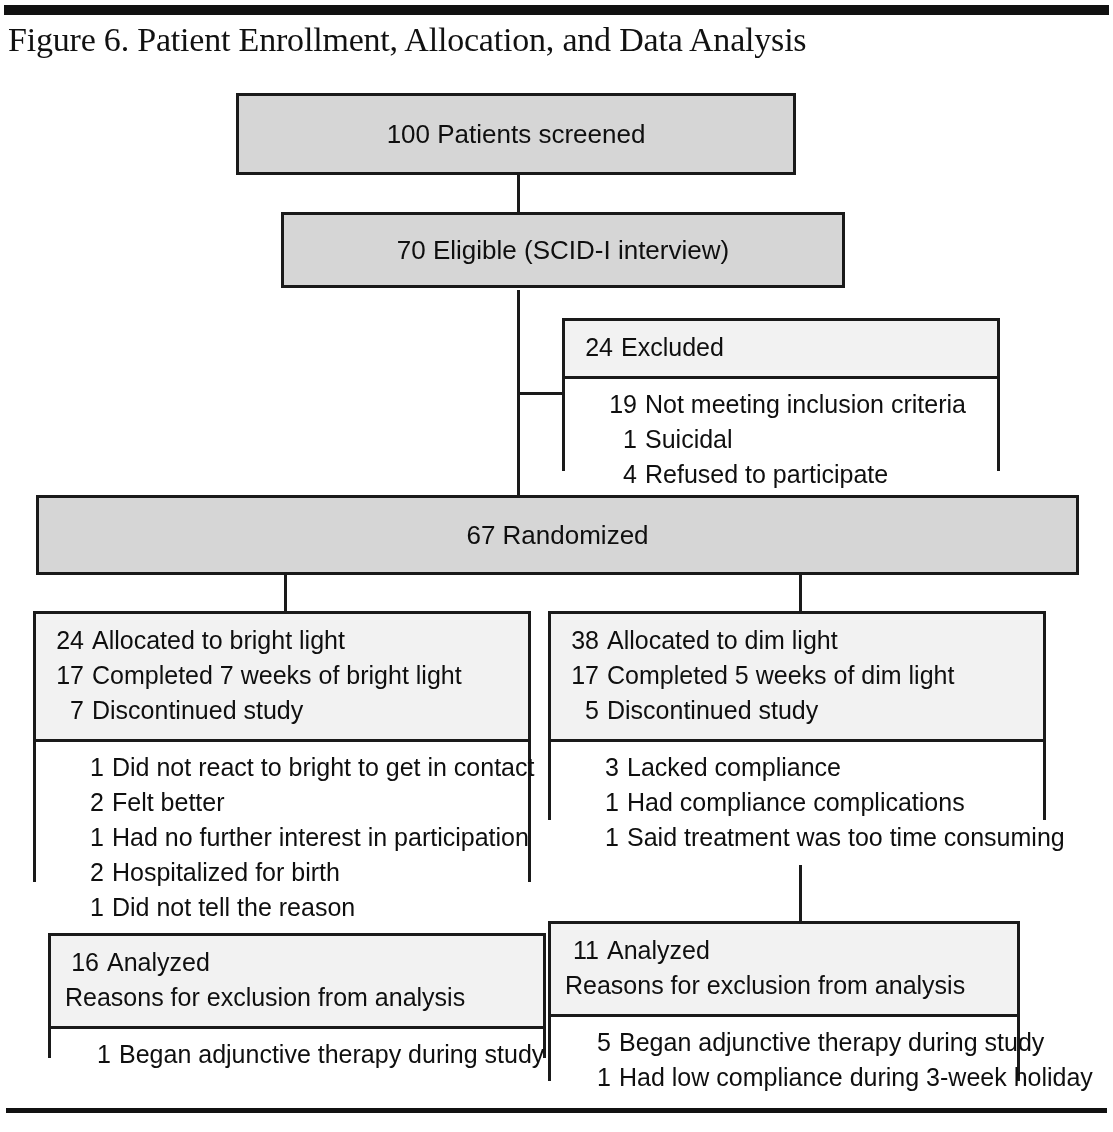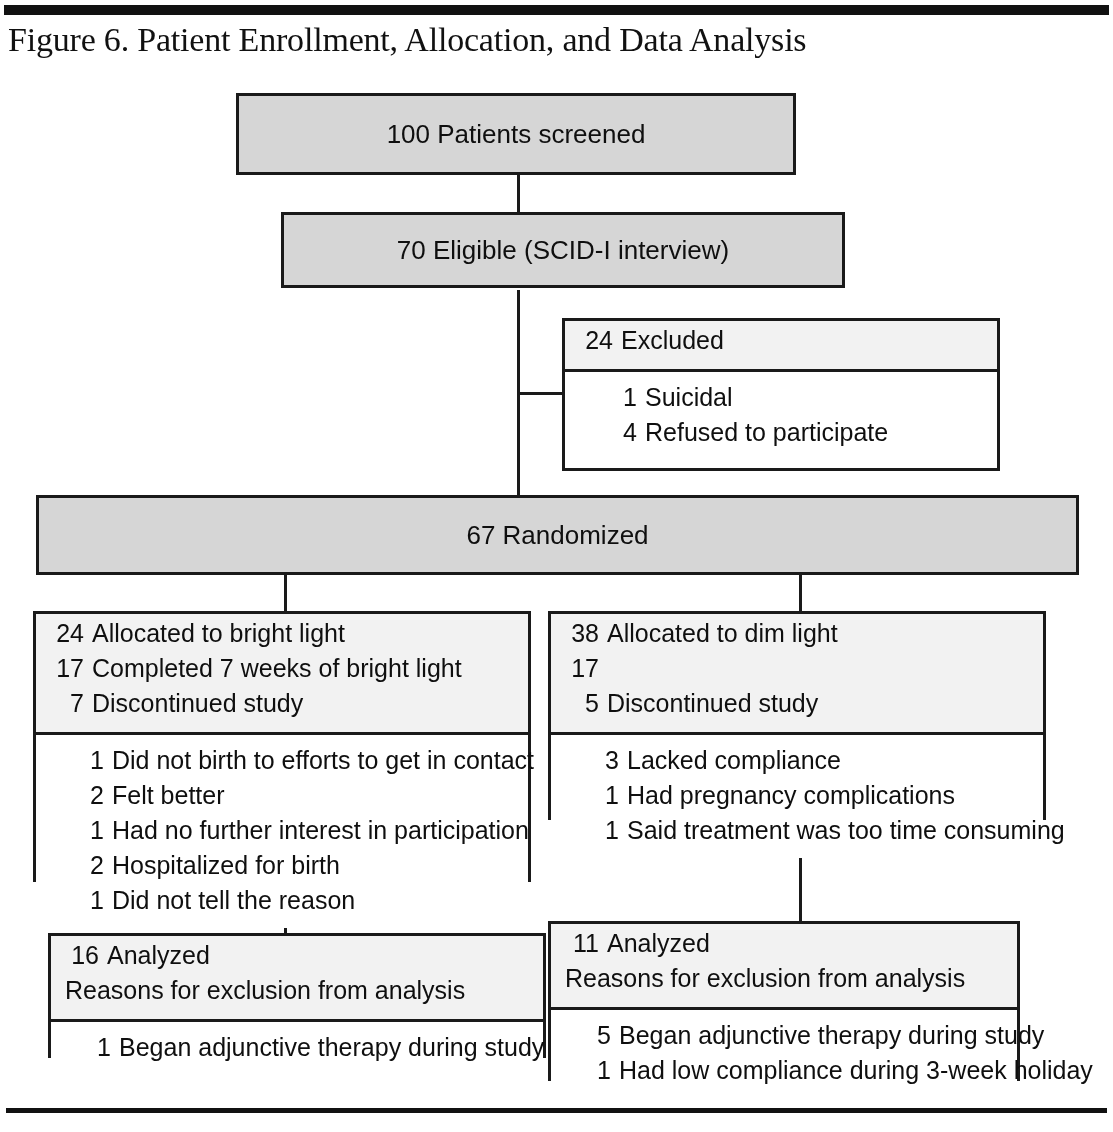--- a/index.html
+++ b/index.html
@@ -27,21 +27,21 @@
   
   .box{position:absolute;box-sizing:border-box;border:3px solid #1a1a1a;background:#ffffff;}
   .box.gray{background:#d6d6d6;}
   .box.centered{
     display:flex;align-items:center;justify-content:center;
     font-size:26px;
   }
   .hdr{
     background:#f2f2f2;
     border-bottom:3px solid #1a1a1a;
-    padding:2px 0 11px 0;
+    padding:9px 0 11px 0;
   }
   .bdy{background:#ffffff;padding:8px 0 10px 0;}
 
   
   .row{display:flex;align-items:baseline;font-size:25px;line-height:35px;}
   .num{
     flex:0 0 auto;text-align:right;white-space:nowrap;
   }
   .txt{flex:0 0 auto;white-space:nowrap;padding-left:8px;}
   .rowline{font-size:25px;line-height:35px;white-space:nowrap;}
@@ -86,20 +86,24 @@
 
 <div class="box" style="left:562px;top:318px;width:438px;height:153px;">
   <div class="hdr ind-excl-hdr">
     <div class="row">
       <span class="num" style="width:34px;">24</span>
       <span class="txt">Excluded</span>
     </div>
   </div>
   <div class="bdy ind-excl-body">
     <div class="row">
+      <span class="num">19</span>
+      <span class="txt">Not meeting inclusion criteria</span>
+    </div>
+    <div class="row">
       <span class="num">1</span>
       <span class="txt">Suicidal</span>
     </div>
     <div class="row">
       <span class="num">4</span>
       <span class="txt">Refused to participate</span>
     </div>
   </div>
 </div>
 
@@ -118,21 +122,21 @@
       <span class="txt">Completed 7 weeks of bright light</span>
     </div>
     <div class="row">
       <span class="num">7</span>
       <span class="txt">Discontinued study</span>
     </div>
   </div>
   <div class="bdy ind-body">
     <div class="row">
       <span class="num">1</span>
-      <span class="txt">Did not birth to efforts to get in contact</span>
+      <span class="txt">Did not react to bright to get in contact</span>
     </div>
     <div class="row">
       <span class="num">2</span>
       <span class="txt">Felt better</span>
     </div>
     <div class="row">
       <span class="num">1</span>
       <span class="txt">Had no further interest in participation</span>
     </div>
     <div class="row">
@@ -147,34 +151,35 @@
 </div>
 
 <div class="box" style="left:548px;top:611px;width:498px;height:209px;">
   <div class="hdr ind-hdr">
     <div class="row">
       <span class="num">38</span>
       <span class="txt">Allocated to dim light</span>
     </div>
     <div class="row">
       <span class="num">17</span>
+      <span class="txt">Completed 5 weeks of dim light</span>
     </div>
     <div class="row">
       <span class="num">5</span>
       <span class="txt">Discontinued study</span>
     </div>
   </div>
   <div class="bdy ind-body">
     <div class="row">
       <span class="num">3</span>
       <span class="txt">Lacked compliance</span>
     </div>
     <div class="row">
       <span class="num">1</span>
-      <span class="txt">Had pregnancy complications</span>
+      <span class="txt">Had compliance complications</span>
     </div>
     <div class="row">
       <span class="num">1</span>
       <span class="txt">Said treatment was too time consuming</span>
     </div>
   </div>
 </div>
 
 <div class="box" style="left:48px;top:933px;width:498px;height:125px;">
   <div class="hdr ind-hdr">

